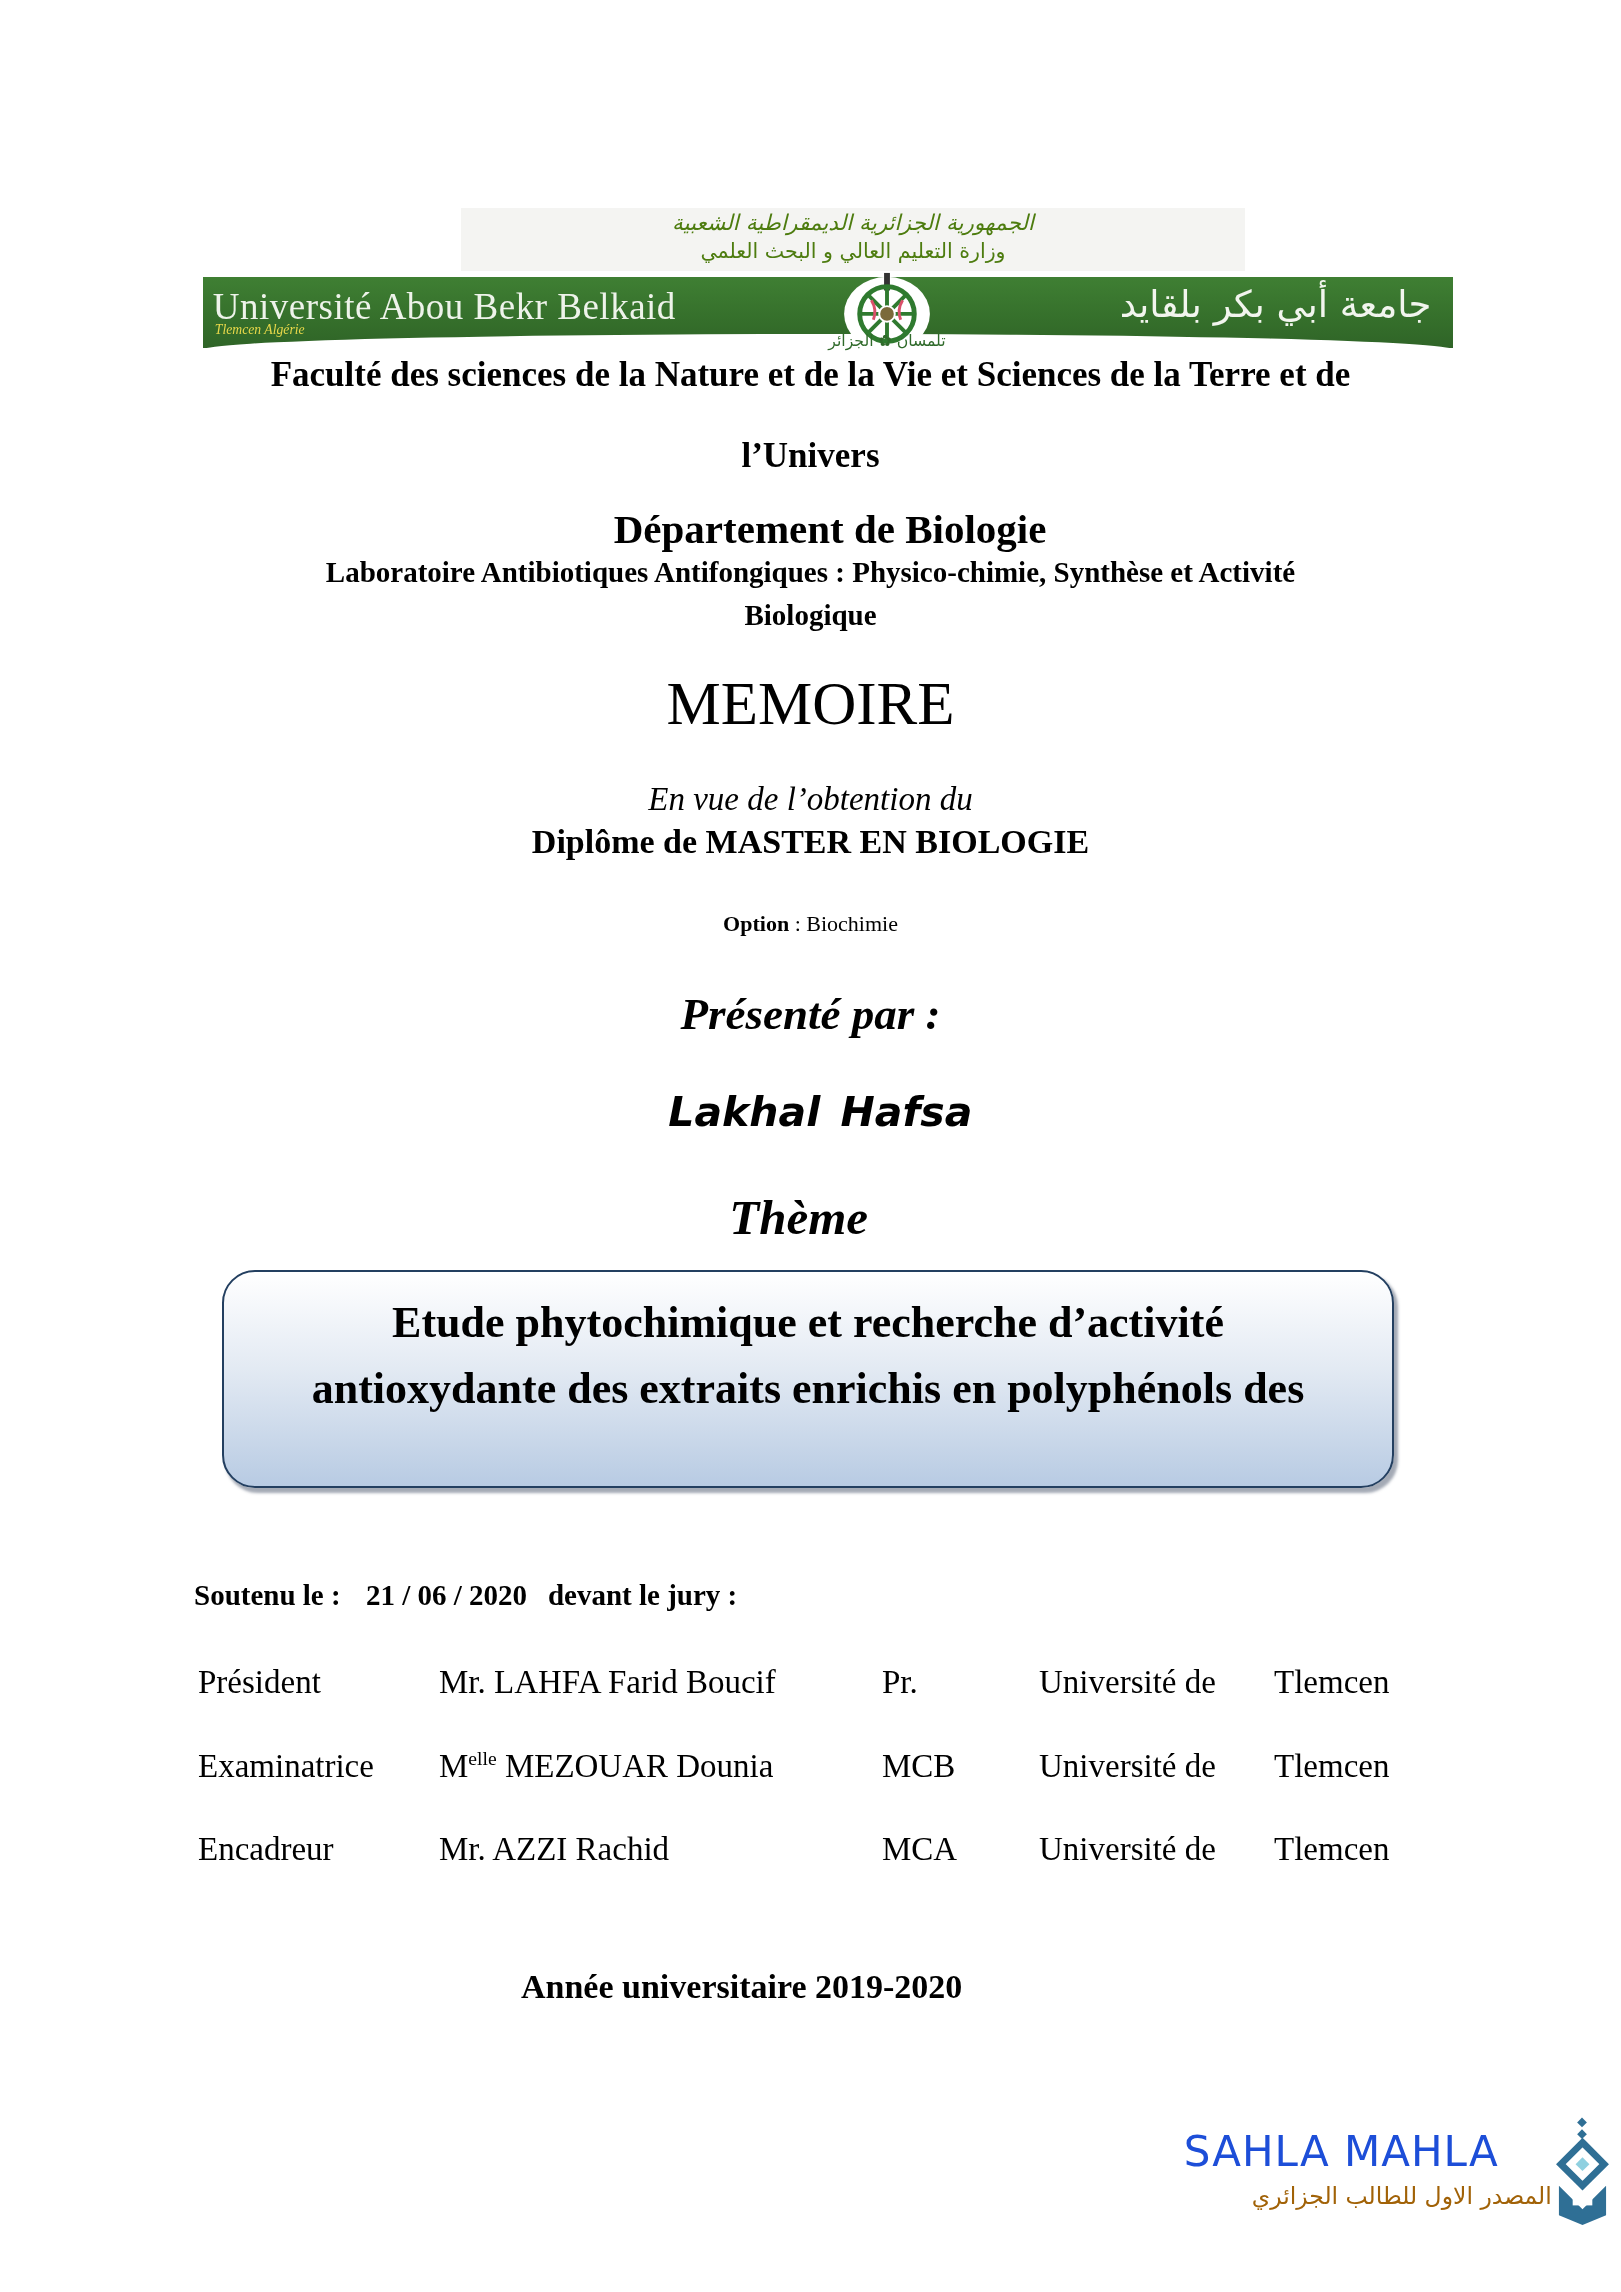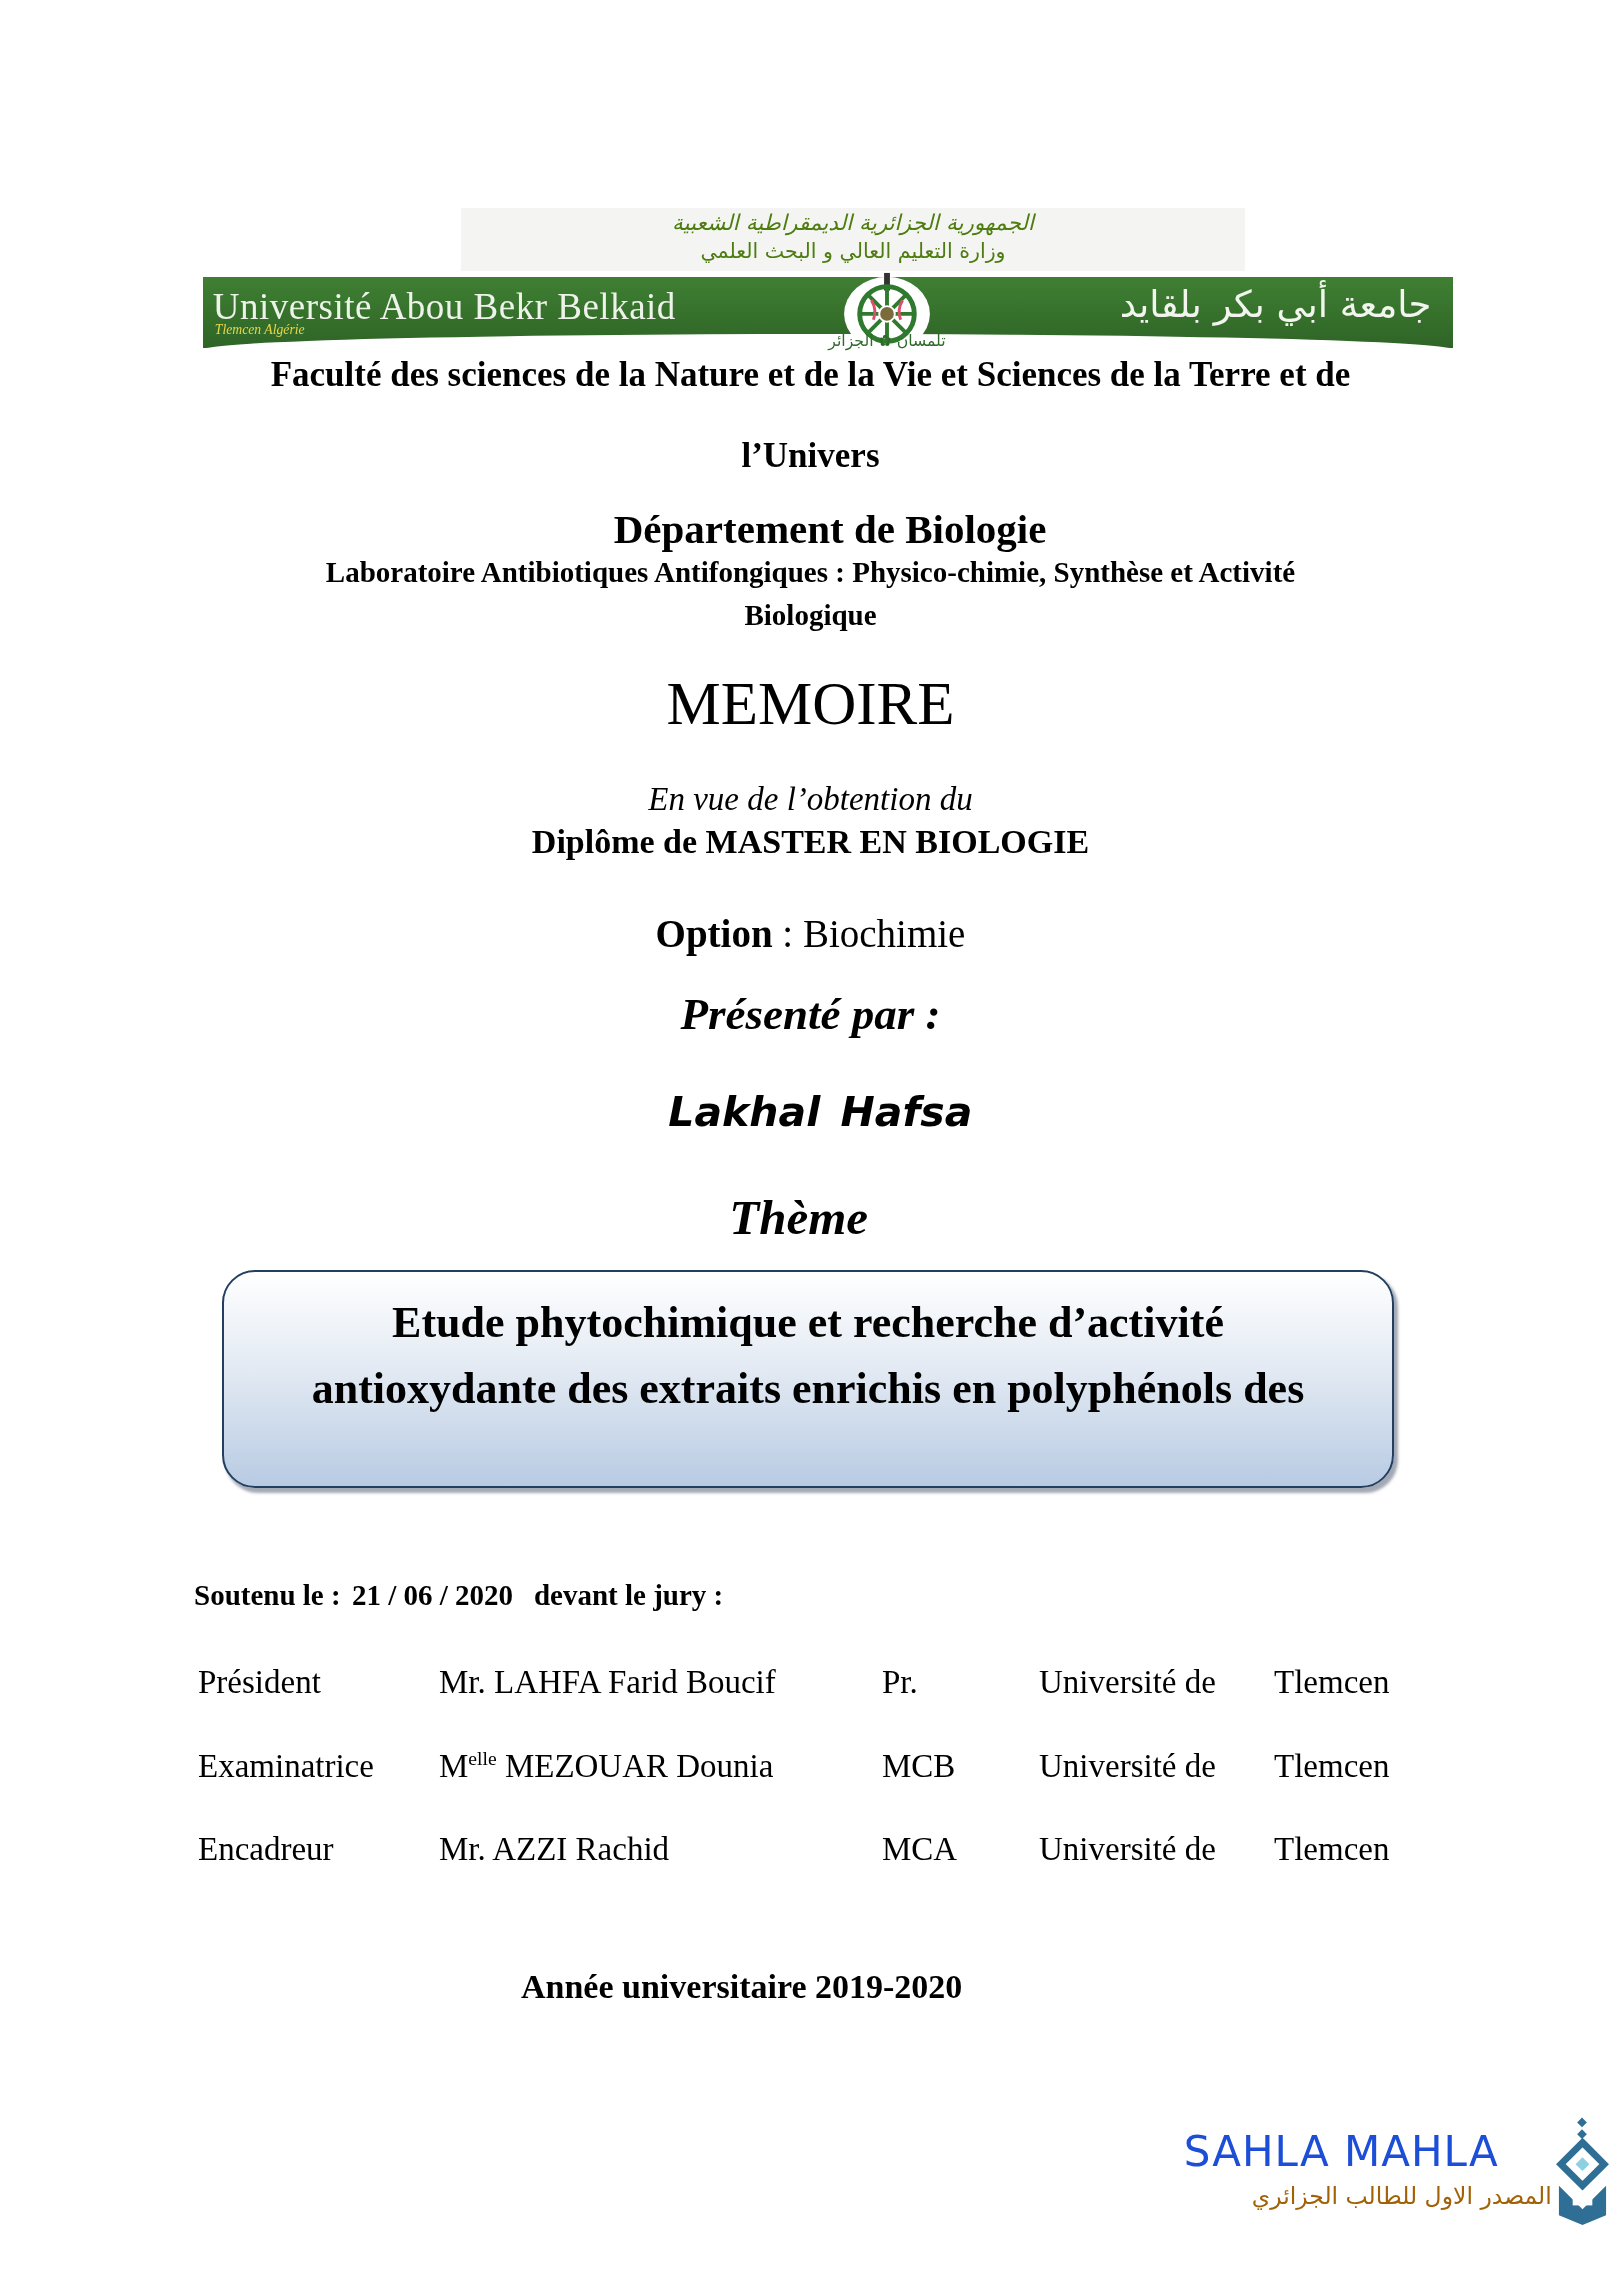--- a/index.html
+++ b/index.html
@@ -88,38 +88,38 @@
 <div class="abs center bold" style="top:436px; font-size:35px;">l’Univers</div>
 
 <div class="abs center bold" style="top:505px; font-size:41px; padding-left:19.6px;">Département de Biologie</div>
 <div class="abs center bold" style="top:556px; font-size:29px;">Laboratoire Antibiotiques Antifongiques : Physico-chimie, Synthèse et Activité</div>
 <div class="abs center bold" style="top:599px; font-size:29px;">Biologique</div>
 
 <div class="abs center" style="top:669px; font-size:61px;">MEMOIRE</div>
 <div class="abs center ital" style="top:781px; font-size:33px;">En vue de l’obtention du</div>
 <div class="abs center bold" style="top:823px; font-size:34px;">Diplôme de MASTER EN BIOLOGIE</div>
 
-<div class="abs center" style="top:911px; font-size:39px;">
+<div class="abs center" style="top:911px; font-size:22px;">
   <span class="bold">Option</span><span> : </span><span>Biochimie</span>
 </div>
 
 <div class="abs center bold ital" style="top:988px; font-size:45px;">Présenté par :</div>
 <div class="abs center" style="top:1088px; font-size:41px; font-family:'DejaVu Sans', sans-serif; font-style:italic; font-weight:bold; word-spacing:5.9px; padding-left:9.8px;">Lakhal  Hafsa</div>
 <div class="abs center bold ital" style="top:1189px; font-size:49px; margin-left:-11.8px;">Thème</div>
 
 <div class="theme-box">
   <div class="theme-text">
     <div>Etude phytochimique et recherche d’activité</div>
     <div>antioxydante des extraits enrichis en polyphénols des</div>
   </div>
 </div>
 
 <div class="abs bold" style="left:194px; top:1579px; font-size:29px; white-space:nowrap;">
   <span>Soutenu le :</span>
-  <span style="margin-left:4px;">21 / 06  / 2020</span>
+  <span style="margin-left:18px;">21 / 06  / 2020</span>
   <span style="margin-left:13.7px;">devant le jury :</span>
 </div>
 
 <div class="jury-row" style="top:1664px;">
   <span class="c-role">Président</span>
   <span class="c-name"><span style="position:static">Mr.</span> <span style="position:static">LAHFA Farid Boucif</span></span>
   <span class="c-grade">Pr.</span>
   <span class="c-univ">Université de</span>
   <span class="c-city">Tlemcen</span>
 </div>

